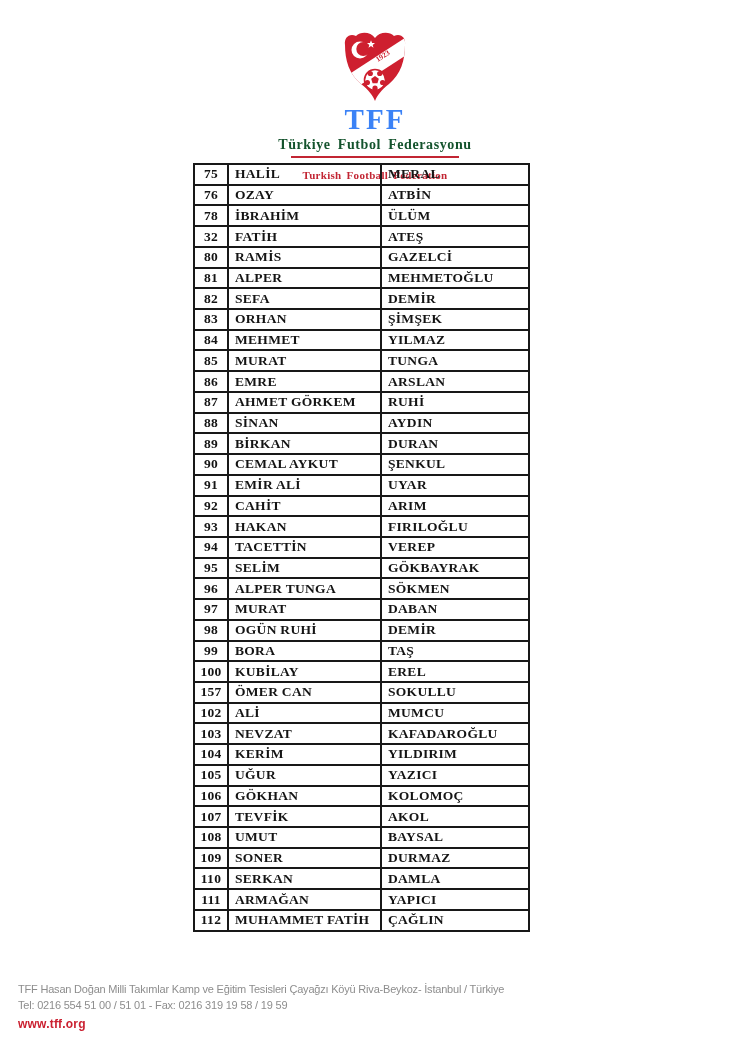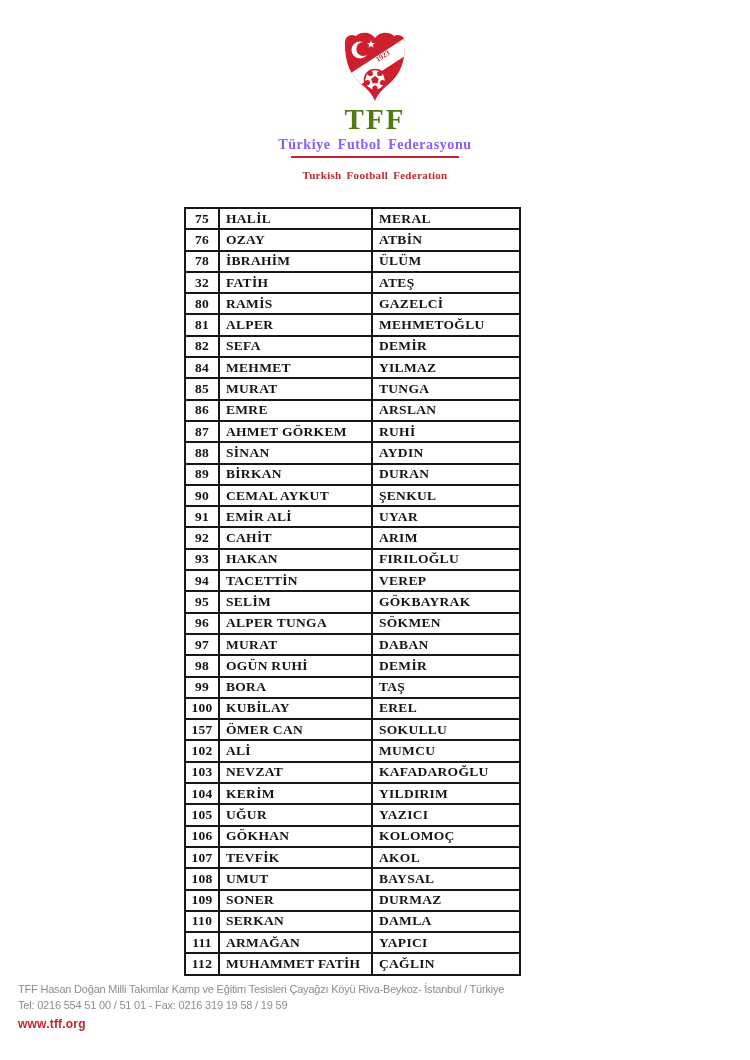--- a/index.html
+++ b/index.html
@@ -10,40 +10,40 @@
     position:relative;
     overflow:hidden;
   }
   .page{position:absolute;inset:0;background:#ffffff;}
 
   
   .header{position:absolute;top:0;left:0;width:750px;text-align:center;}
   .crest{display:block;margin:30px auto 0 auto;width:64px;height:74px;}
   .tff-acronym{
     margin-top:1px;
-    font-size:29px;font-weight:bold;color:#4d7c0f;
+    font-size:29px;font-weight:bold;color:#3b82f6;
     letter-spacing:2px;line-height:1;
   }
   .org-name-tr{
     margin-top:4px;
-    font-size:14px;font-weight:bold;color:#8b5cf6;
+    font-size:14px;font-weight:bold;color:#14532d;
     letter-spacing:0.6px;word-spacing:3px;line-height:1;
   }
   .red-rule{
     width:168px;height:2px;background:#c22533;
     margin:4px auto 0 auto;
   }
   .org-name-en{
     margin-top:12px;
     font-size:11px;font-weight:bold;color:#c22533;
     letter-spacing:0.3px;word-spacing:2px;line-height:1;
   }
 
   
-  .roster-wrap{position:absolute;left:184px;top:163px;margin-top:44px;}
+  .roster-wrap{position:absolute;left:193px;top:163px;}
   table.roster{
     border-collapse:collapse;
     table-layout:fixed;
     width:335px;height:769px;
   }
   table.roster td{
     border:2px solid #181818;
     padding:0 0 0 6px;
     font-family:"Liberation Serif","DejaVu Serif",serif;
     font-size:13.5px;font-weight:bold;color:#141414;
@@ -152,20 +152,25 @@
             <td class="num">81</td>
             <td>ALPER</td>
             <td>MEHMETOĞLU</td>
           </tr>
           <tr>
             <td class="num">82</td>
             <td>SEFA</td>
             <td>DEMİR</td>
           </tr>
           <tr>
+            <td class="num">83</td>
+            <td>ORHAN</td>
+            <td>ŞİMŞEK</td>
+          </tr>
+          <tr>
             <td class="num">84</td>
             <td>MEHMET</td>
             <td>YILMAZ</td>
           </tr>
           <tr>
             <td class="num">85</td>
             <td>MURAT</td>
             <td>TUNGA</td>
           </tr>
           <tr>

